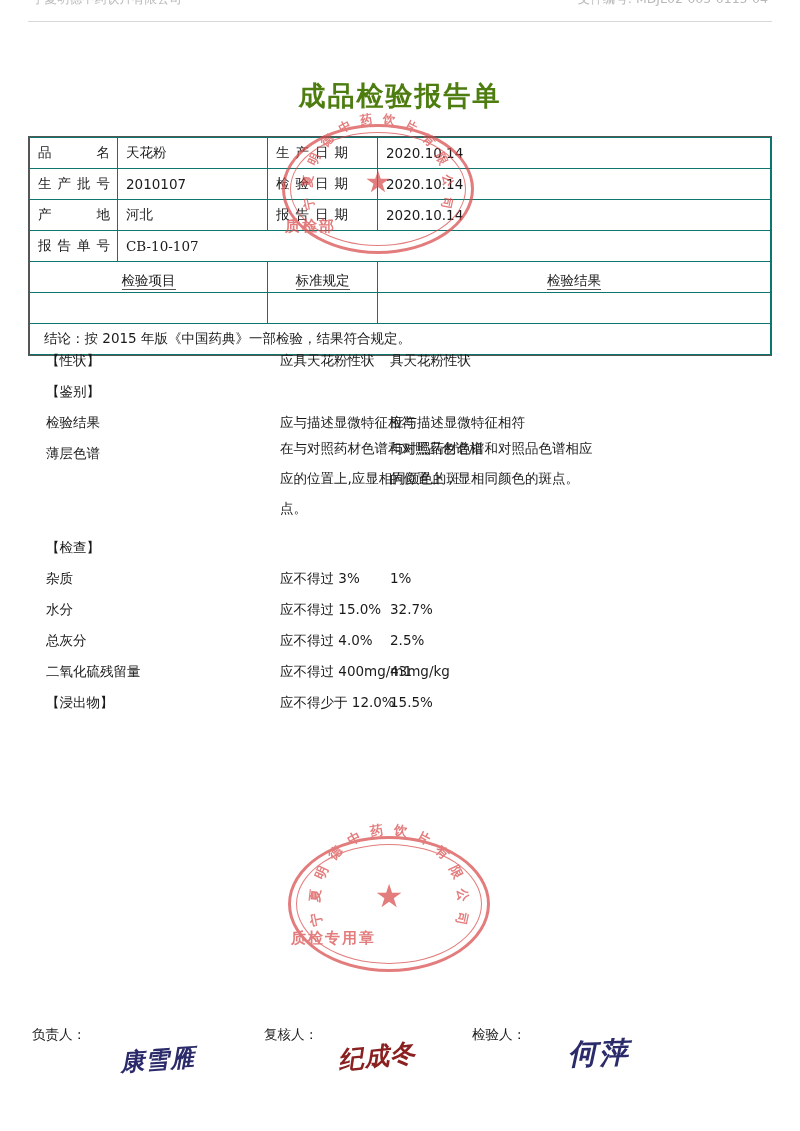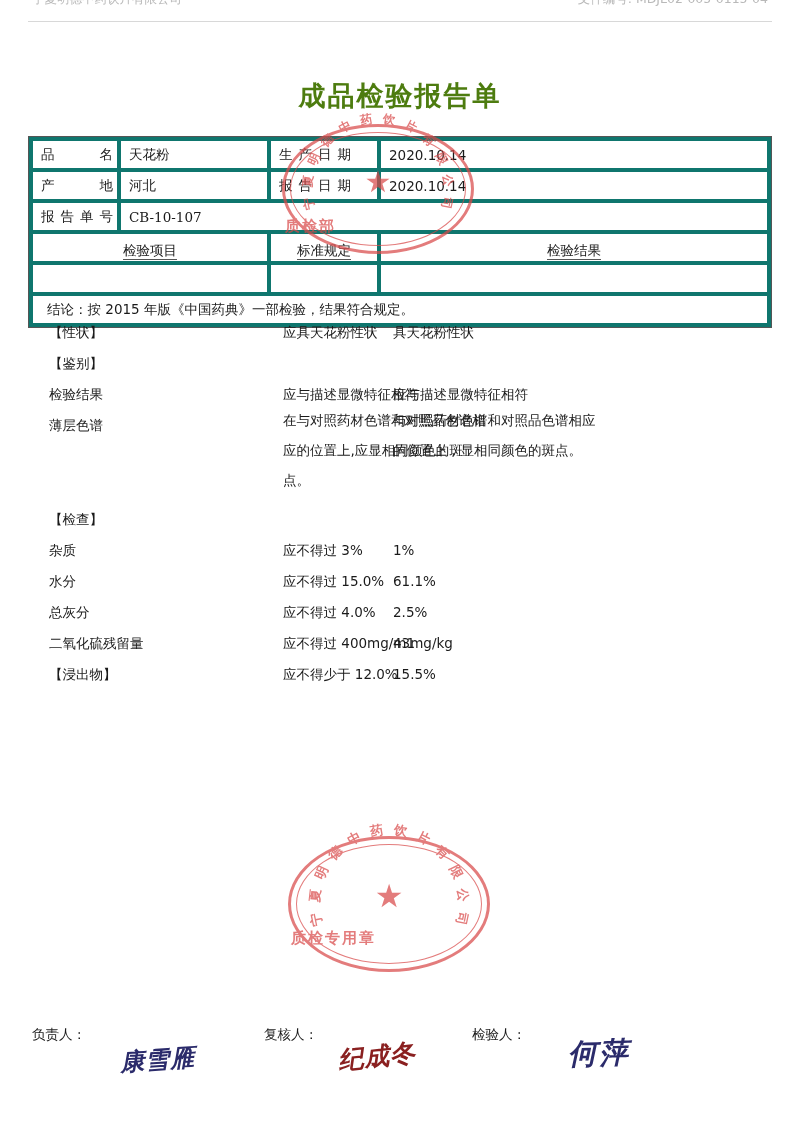--- a/index.html
+++ b/index.html
@@ -76,21 +76,21 @@
     width: 744px;
     border: 1px solid #555;
     box-sizing: border-box;
   }
   table.main {
     width: 100%;
     border-collapse: collapse;
     table-layout: fixed;
   }
   table.main td {
-    border: 4px solid #0f766e;
+    border: 1px solid #0f766e;
     padding: 0 8px;
     font-size: 13.5px;
     vertical-align: middle;
     height: 31px;
     box-sizing: border-box;
   }
   .lbl {
     width: 88px;
     white-space: nowrap;
     letter-spacing: 0;
@@ -264,20 +264,26 @@
         <col>
       </colgroup>
       <tbody>
         <tr>
           <td class="lbl"><span class="lbl-spaced">品　名</span></td>
           <td>天花粉</td>
           <td class="lbl"><span class="lbl-spaced">生产日期</span></td>
           <td>2020.10.14</td>
         </tr>
         <tr>
+          <td class="lbl"><span class="lbl-spaced">生产批号</span></td>
+          <td>2010107</td>
+          <td class="lbl"><span class="lbl-spaced">检验日期</span></td>
+          <td>2020.10.14</td>
+        </tr>
+        <tr>
           <td class="lbl"><span class="lbl-spaced">产　地</span></td>
           <td>河北</td>
           <td class="lbl"><span class="lbl-spaced">报告日期</span></td>
           <td>2020.10.14</td>
         </tr>
         <tr>
           <td class="lbl"><span class="lbl-spaced">报告单号</span></td>
           <td colspan="3" style="font-family:'DejaVu Serif','Liberation Serif',serif;">CB-10-107</td>
         </tr>
 
@@ -319,21 +325,21 @@
               <div class="row" style="top:372px">应不得过 400mg/m1</div>
               <div class="row" style="top:403px">应不得少于 12.0%</div>
             </div>
           </td>
           <td class="col-result">
             <div class="itemlist reslist">
               <div class="row" style="top:61px">具天花粉性状</div>
               <div class="row" style="top:123px">应与描述显微特征相符</div>
               <div class="wrapline" style="top:140px;width:215px">与对照药材色谱和对照品色谱相应的位置上，显相同颜色的斑点。</div>
               <div class="row" style="top:279px">1%</div>
-              <div class="row" style="top:310px">61.1%</div>
+              <div class="row" style="top:310px">32.7%</div>
               <div class="row" style="top:341px">2.5%</div>
               <div class="row" style="top:372px">43mg/kg</div>
               <div class="row" style="top:403px">15.5%</div>
             </div>
           </td>
         </tr>
 
         <tr class="concl">
           <td colspan="4">结论：按 2015 年版《中国药典》一部检验，结果符合规定。</td>
         </tr>

